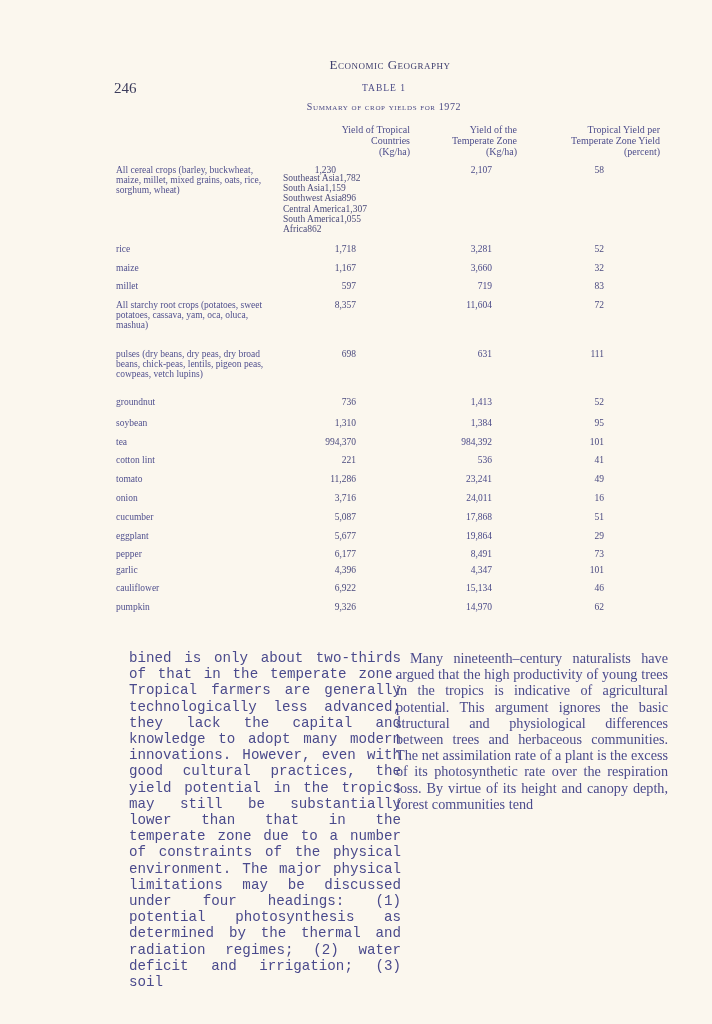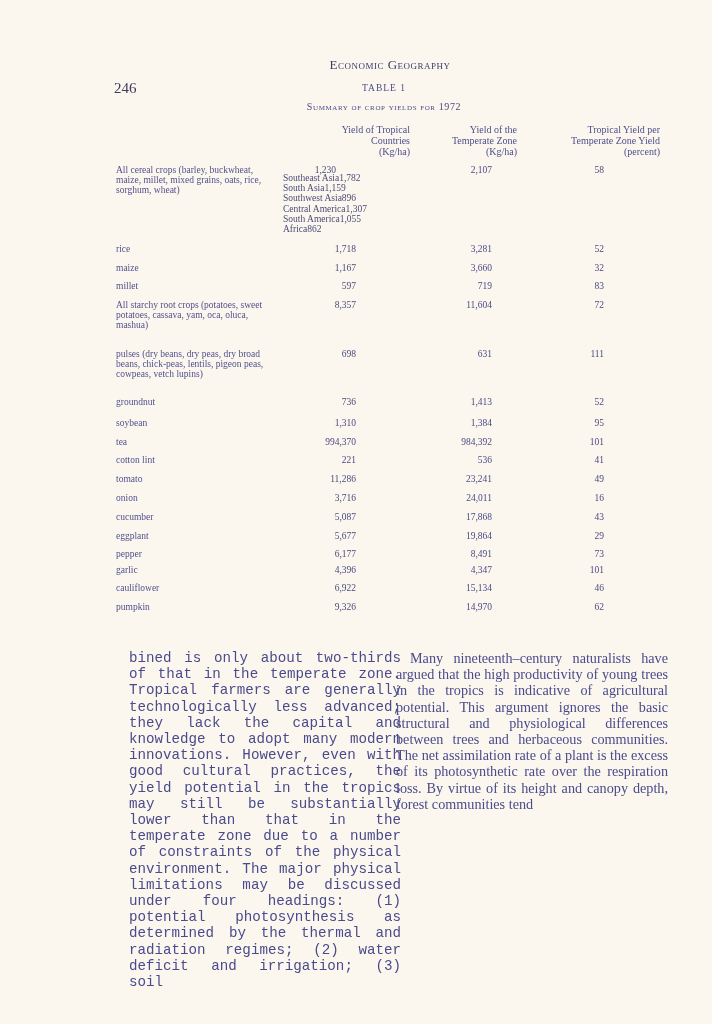--- a/index.html
+++ b/index.html
@@ -161,21 +161,21 @@
       <div class="row" style="top: 493px;">
         <span class="crop">onion</span>
         <span class="trop">3,716</span>
         <span class="temp">24,011</span>
         <span class="pct">16</span>
       </div>
       <div class="row" style="top: 512px;">
         <span class="crop">cucumber</span>
         <span class="trop">5,087</span>
         <span class="temp">17,868</span>
-        <span class="pct">43</span>
+        <span class="pct">51</span>
       </div>
       <div class="row" style="top: 531px;">
         <span class="crop">eggplant</span>
         <span class="trop">5,677</span>
         <span class="temp">19,864</span>
         <span class="pct">29</span>
       </div>
       <div class="row" style="top: 549px;">
         <span class="crop">pepper</span>
         <span class="trop">6,177</span>

